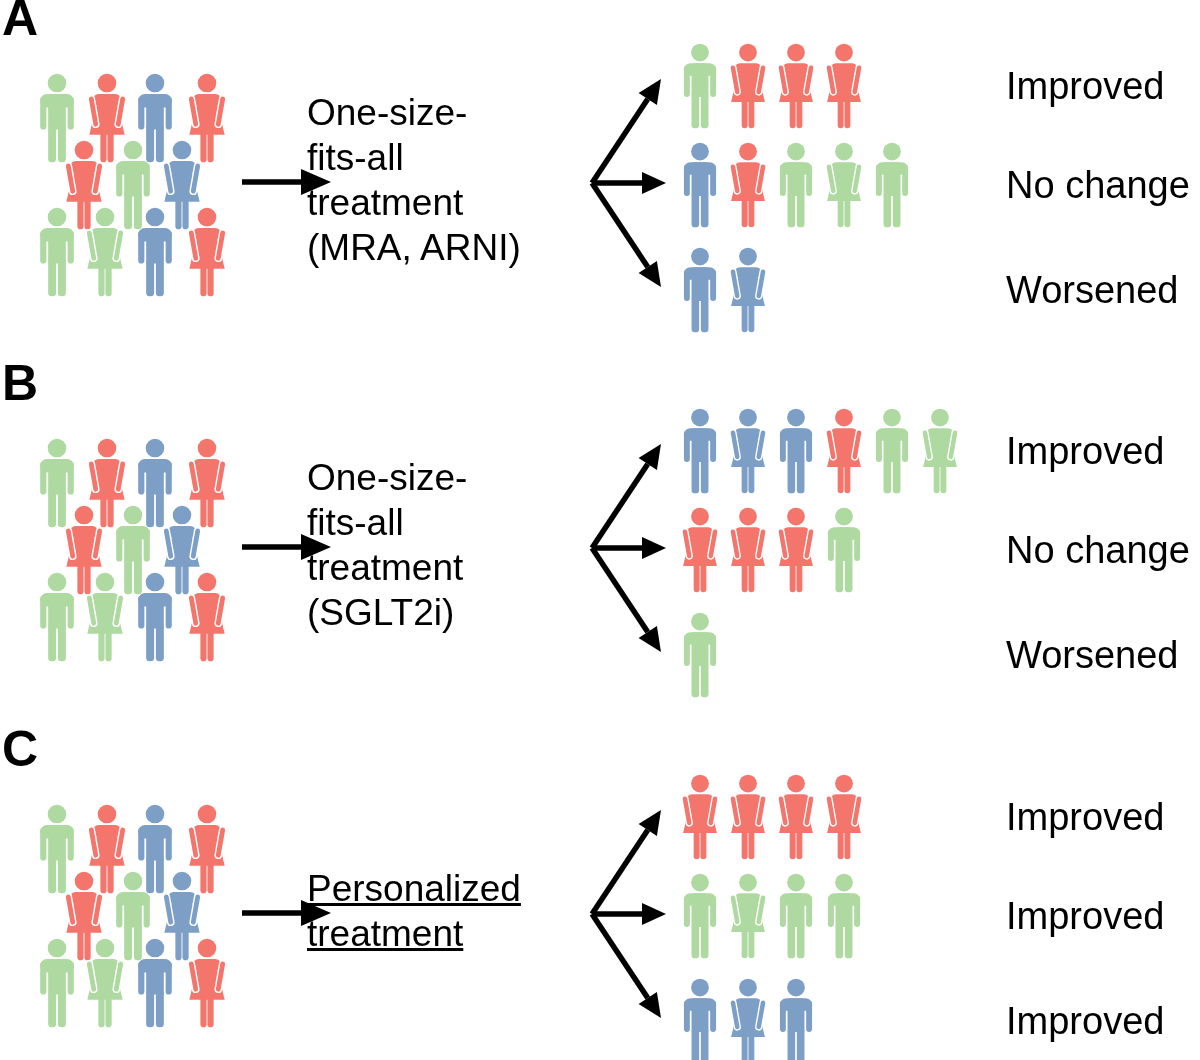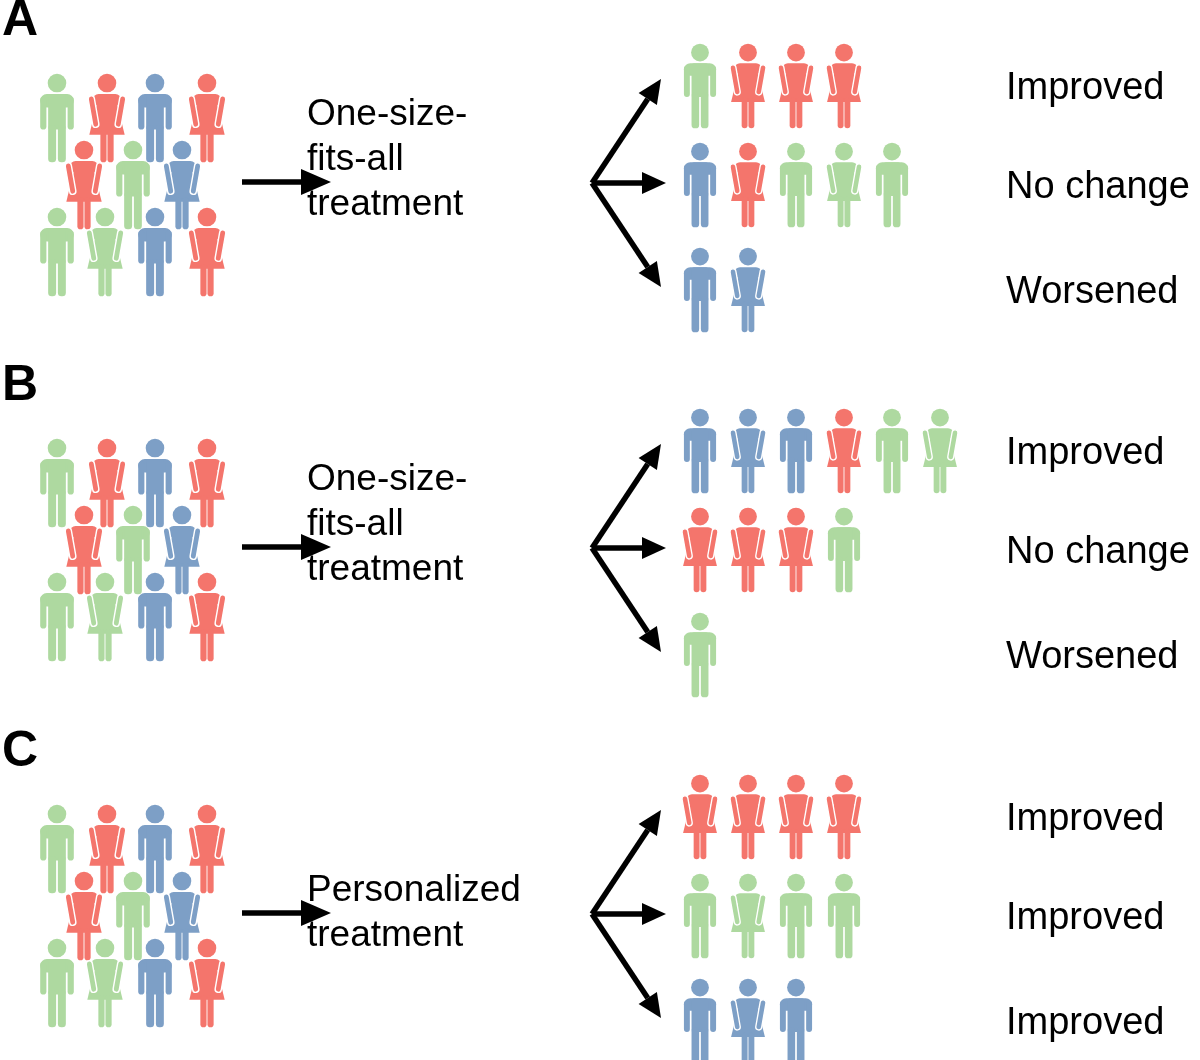--- a/index.html
+++ b/index.html
@@ -158,20 +158,21 @@
         </svg>
       </div>
     <svg class="harrow" viewBox="0 0 95 32">
         <line x1="2" y1="16" x2="61" y2="16" stroke="#000000" stroke-width="5.5"></line>
         <polygon fill="#000000" points="91,16 61.0,29.0 61.0,3.0"></polygon>
       </svg>
     <div class="treatment" style="top: 90px;">
         <div>One-size-</div>
         <div>fits-all</div>
         <div>treatment</div>
+        <div>(MRA, ARNI)</div>
       </div>
     <svg class="branch" viewBox="0 0 100 252">
         <g>
           <line x1="7" y1="125" x2="62.73160406772351" y2="40.99874169502543" stroke="#000000" stroke-width="5.5"></line>
           <polygon fill="#000000" points="76,21 71.9,47.1 53.6,34.9"></polygon>
         </g>
         <g>
           <line x1="7" y1="125" x2="57" y2="125" stroke="#000000" stroke-width="5.5"></line>
           <polygon fill="#000000" points="81,125 57.0,136.0 57.0,114.0"></polygon>
         </g>
@@ -464,20 +465,21 @@
         </svg>
       </div>
     <svg class="harrow" viewBox="0 0 95 32">
         <line x1="2" y1="16" x2="61" y2="16" stroke="#000000" stroke-width="5.5"></line>
         <polygon fill="#000000" points="91,16 61.0,29.0 61.0,3.0"></polygon>
       </svg>
     <div class="treatment" style="top: 90px;">
         <div>One-size-</div>
         <div>fits-all</div>
         <div>treatment</div>
+        <div>(SGLT2i)</div>
       </div>
     <svg class="branch" viewBox="0 0 100 252">
         <g>
           <line x1="7" y1="125" x2="62.73160406772351" y2="40.99874169502543" stroke="#000000" stroke-width="5.5"></line>
           <polygon fill="#000000" points="76,21 71.9,47.1 53.6,34.9"></polygon>
         </g>
         <g>
           <line x1="7" y1="125" x2="57" y2="125" stroke="#000000" stroke-width="5.5"></line>
           <polygon fill="#000000" points="81,125 57.0,136.0 57.0,114.0"></polygon>
         </g>
@@ -766,21 +768,21 @@
       </g>
       <rect x="18.5" y="64" width="7" height="36" rx="3.5"></rect>
       <rect x="26.5" y="64" width="7" height="36" rx="3.5"></rect>
     </g>
         </svg>
       </div>
     <svg class="harrow" viewBox="0 0 95 32">
         <line x1="2" y1="16" x2="61" y2="16" stroke="#000000" stroke-width="5.5"></line>
         <polygon fill="#000000" points="91,16 61.0,29.0 61.0,3.0"></polygon>
       </svg>
-    <div class="treatment" style="top: 135px;">
+    <div class="treatment" style="top: 135px; text-decoration: underline;">
         <div>Personalized</div>
         <div>treatment</div>
       </div>
     <svg class="branch" viewBox="0 0 100 252">
         <g>
           <line x1="7" y1="125" x2="62.73160406772351" y2="40.99874169502543" stroke="#000000" stroke-width="5.5"></line>
           <polygon fill="#000000" points="76,21 71.9,47.1 53.6,34.9"></polygon>
         </g>
         <g>
           <line x1="7" y1="125" x2="57" y2="125" stroke="#000000" stroke-width="5.5"></line>

